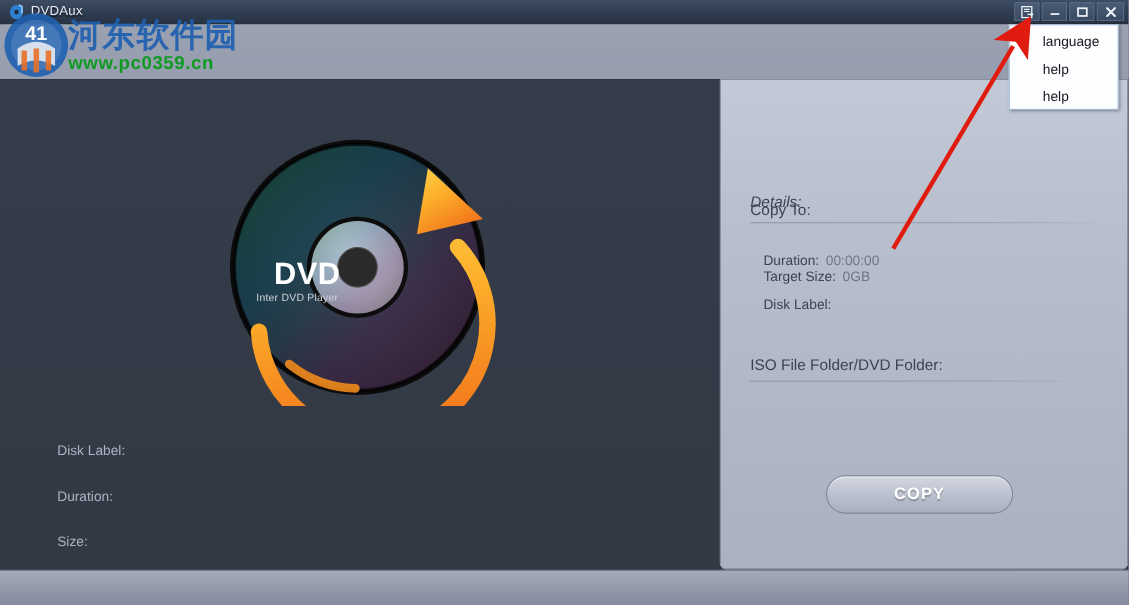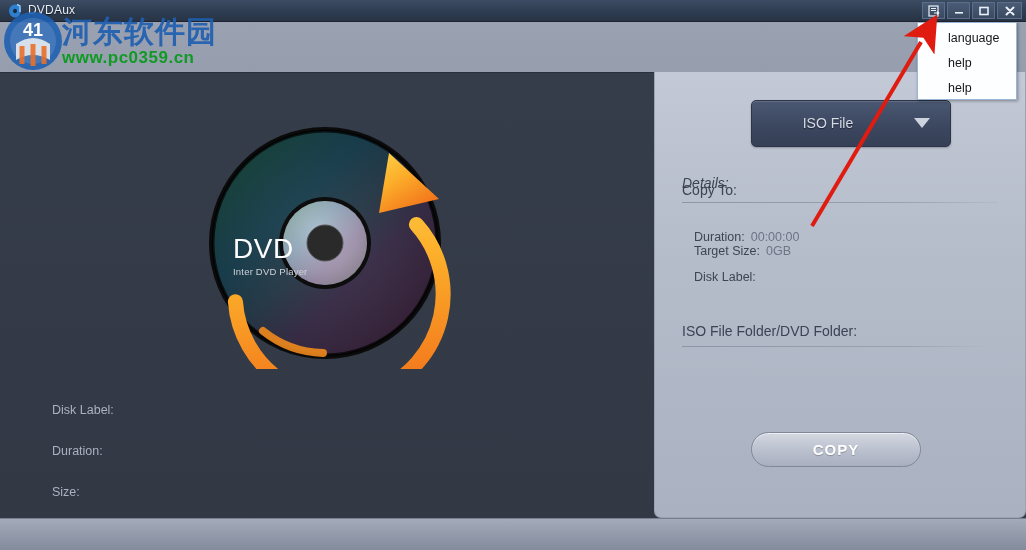--- a/index.html
+++ b/index.html
@@ -116,22 +116,23 @@
   }
   .stage-inner {
     position: absolute; left: 0; top: 0; width: 654px; height: 446px;
     background: linear-gradient(180deg,#363d4a 0%, #323945 100%);
   }
 
   
   .disc-wrap { position: absolute; left: 203px; top: 44px; width: 252px; height: 252px; }
   .disc-labels { position: absolute; left: 30px; top: 118px; pointer-events: none; }
   .disc-dvd {
-    font-size: 28px; font-weight: normal; color: #ffffff; line-height: 1;
+    font-size: 28px; font-weight: bold; color: #ffffff; line-height: 1;
     letter-spacing: .5px;
+    margin-left: 16px;
   }
   .disc-sub {
     font-size: 9.5px; color: #cfd3d8; margin-top: 3px; letter-spacing: .2px;
   }
 
   
   .stage-info { position: absolute; left: 52px; top: 330px; }
   .stage-info div {
     font-size: 12.5px; color: #aab2bf; margin-bottom: 27px;
   }
@@ -384,24 +385,20 @@
         <div>Duration:</div>
         <div>Size:</div>
       </div>
     </div>
   </div>
 
   <div class="panel">
 
     <div class="copy-to-label">Copy To:</div>
 
-    <div class="iso-select">
-      <div class="val">ISO File</div>
-      <div class="caret"></div>
-    </div>
 
     <div class="details-label">Details:</div>
     <div class="hr d1"></div>
 
     <div class="detail-row dr0">
       <span>Duration:</span><span class="v">00:00:00</span>
     </div>
     <div class="detail-row dr1">
       <span>Target Size:</span><span class="v">0GB</span>
     </div>

